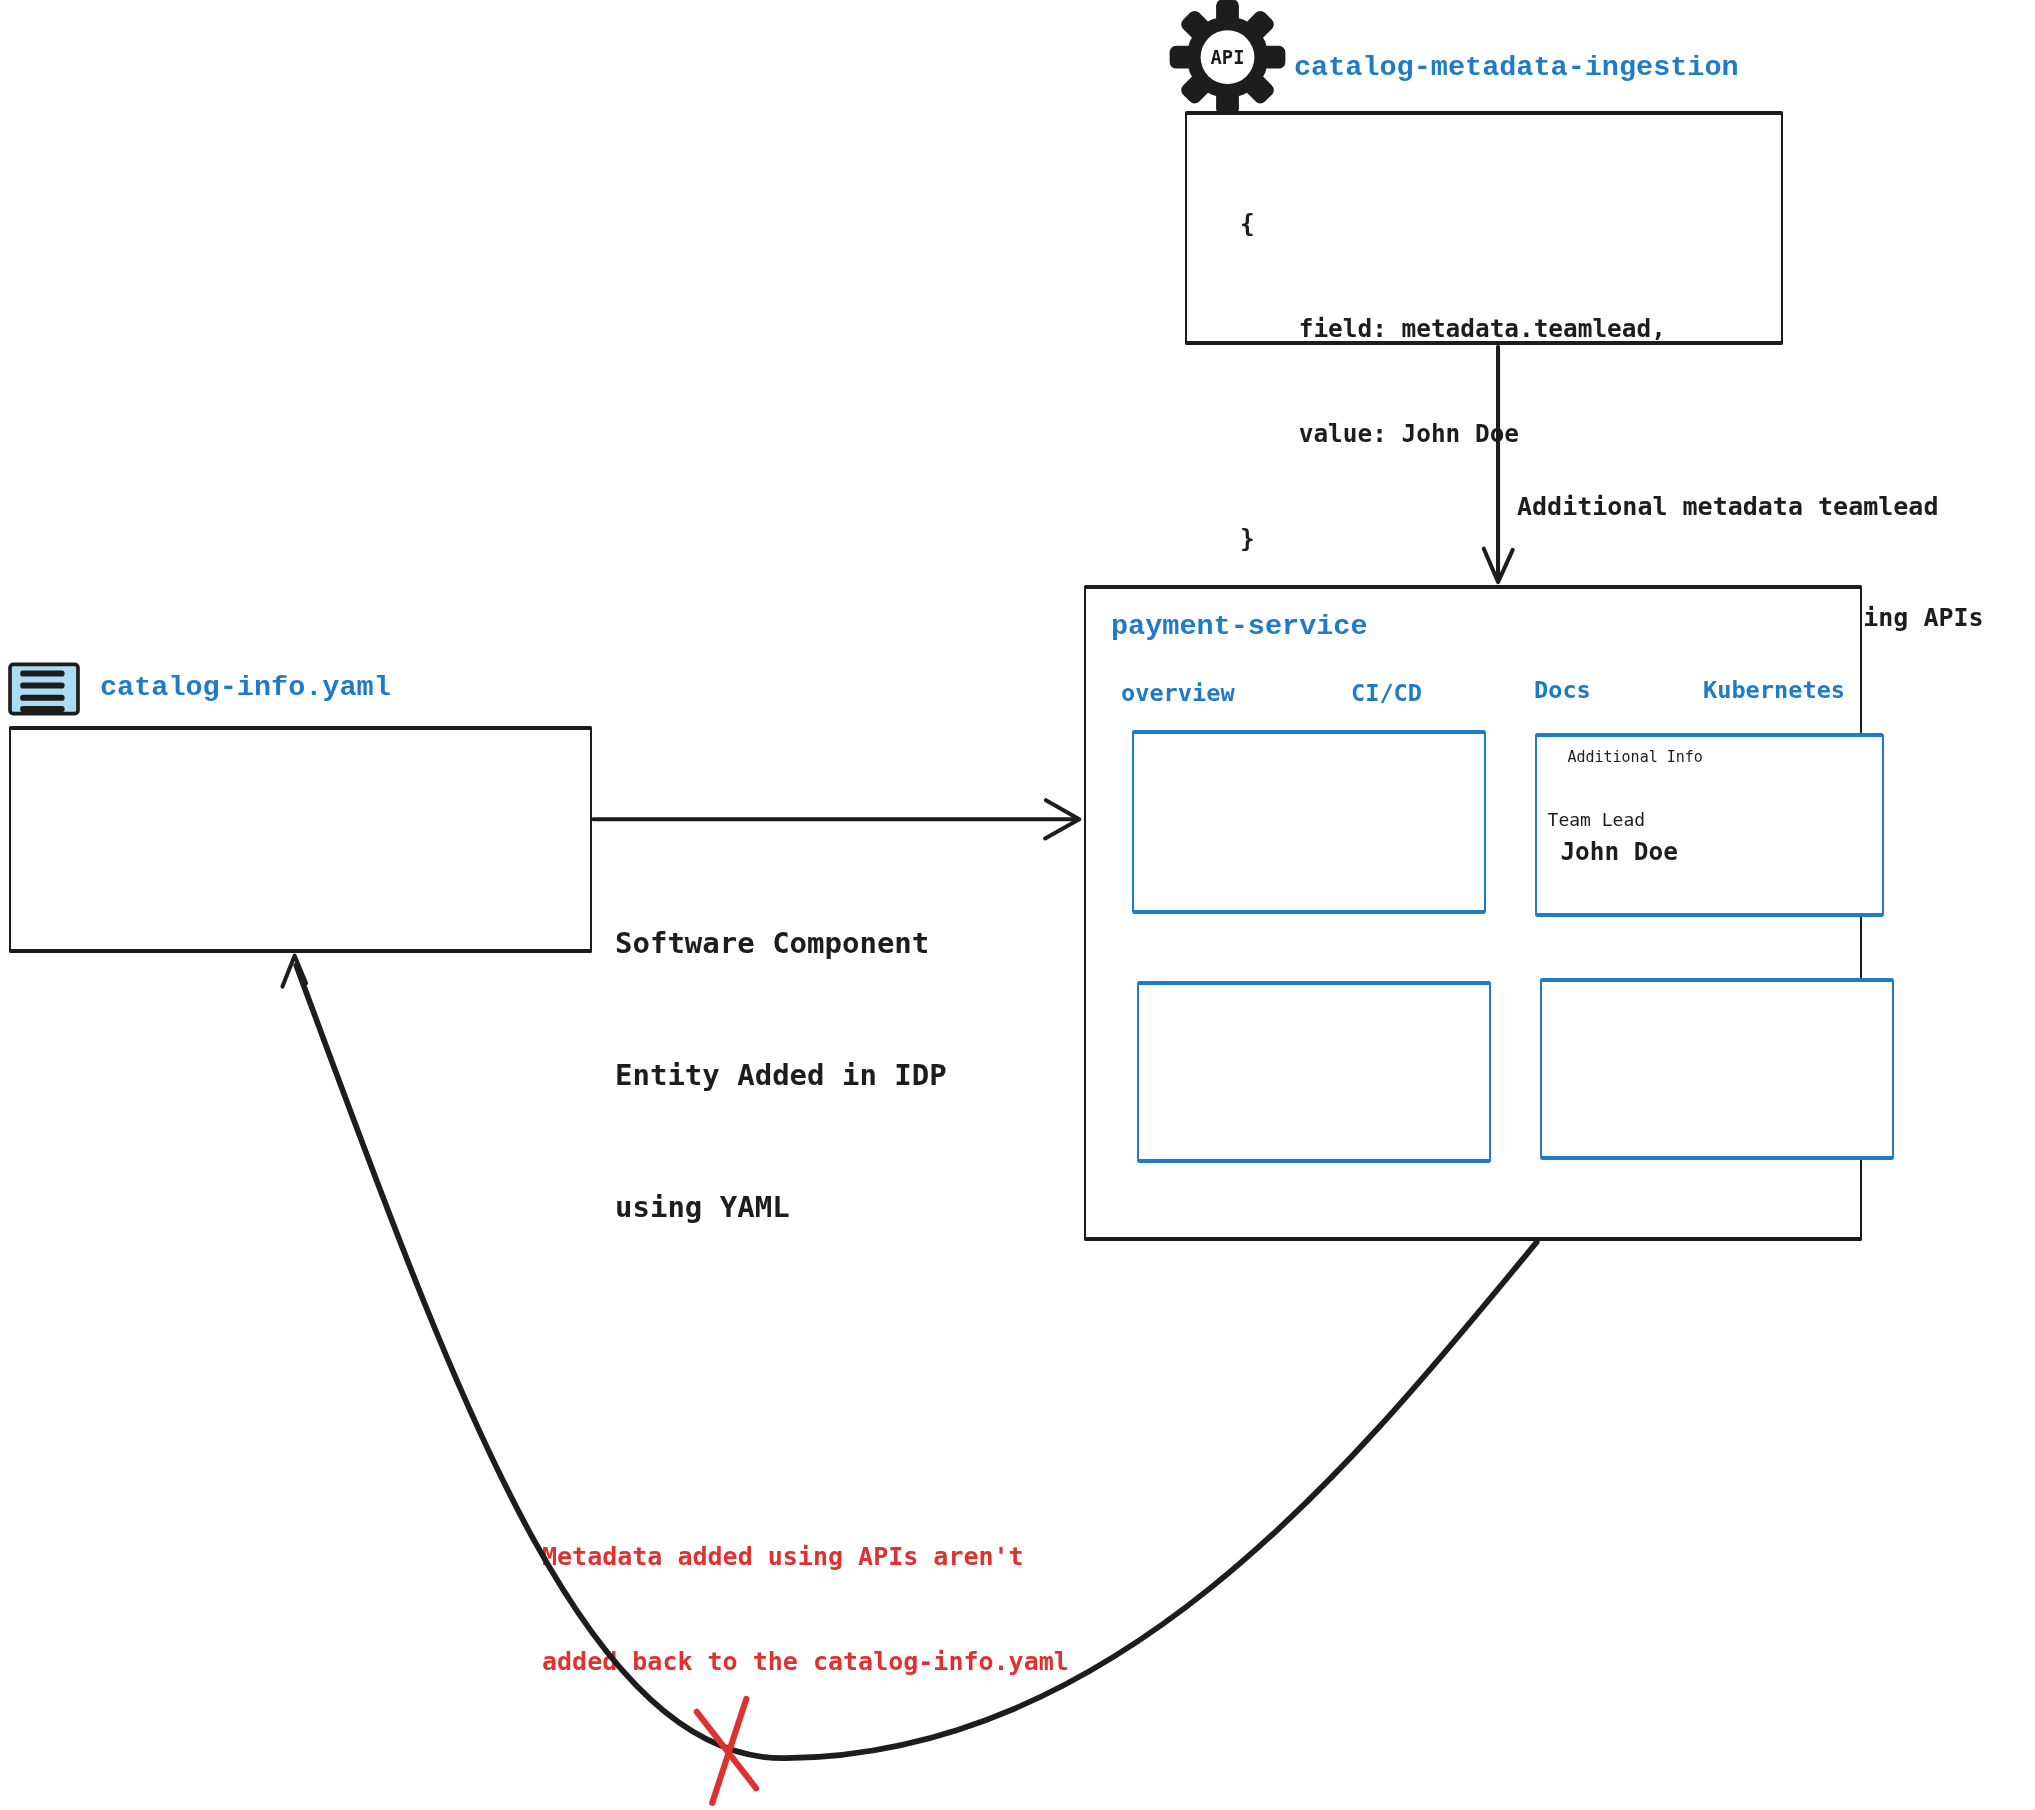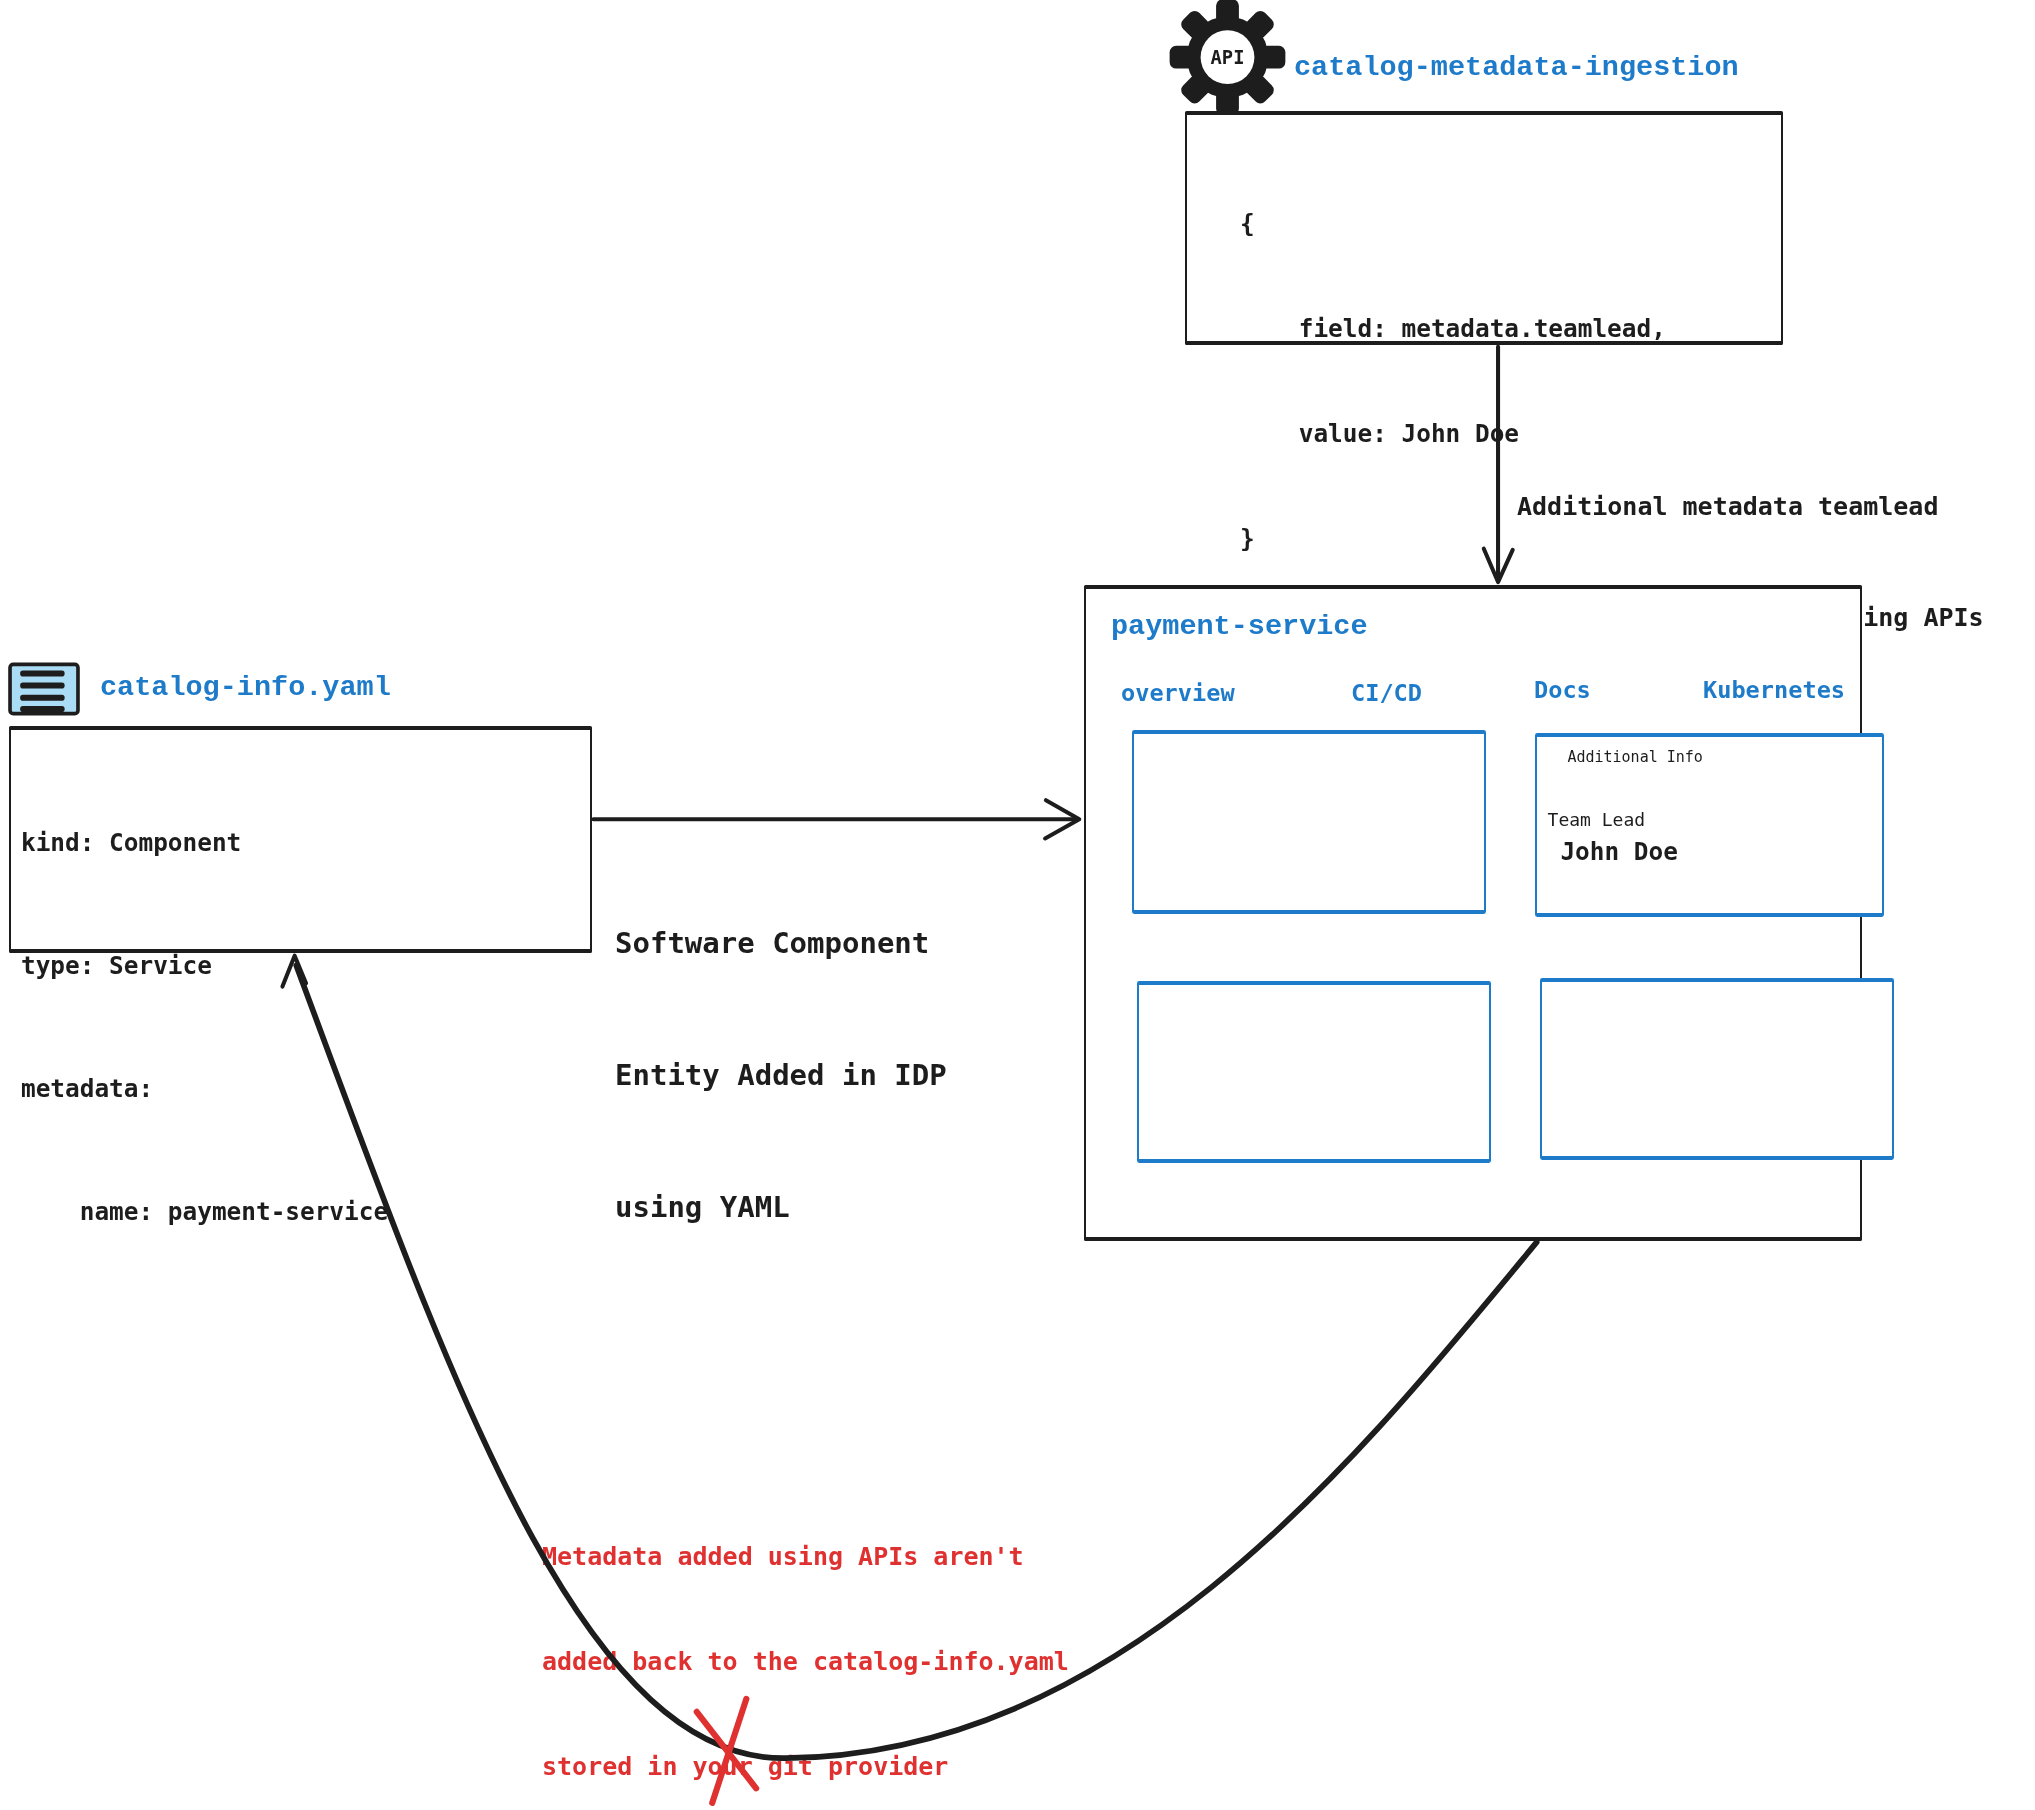--- a/index.html
+++ b/index.html
@@ -81,37 +81,30 @@
       <rect x="30" y="20" width="110" height="15" rx="7"></rect>
       <rect x="30" y="50" width="110" height="15" rx="7"></rect>
       <rect x="30" y="80" width="110" height="15" rx="7"></rect>
       <rect x="30" y="108" width="110" height="15" rx="7"></rect>
     </g>
   </svg>
 
   <div class="abs mono blue-title" style="left:100px;top:674px;">catalog-info.yaml</div>
 
   <div class="box" style="left:9px;top:726px;width:583px;height:227px;"></div>
-  <div class="abs mono code" style="left:21px;top:740px;line-height:41px;">
-    <div>kind: Component</div>
-    <div>type: Service</div>
-    <div>metadata:</div>
-    <div>    name: payment-service</div>
-  </div>
 
   <div class="abs mono label-bold" style="left:615px;top:833px;font-size:29px;line-height:44px;">
     <div>Software Component</div>
     <div>Entity Added in IDP</div>
     <div>using YAML</div>
   </div>
 
   <div class="abs mono red-note" style="left:542px;top:1469px;">
     <div>Metadata added using APIs aren't</div>
     <div>added back to the catalog-info.yaml</div>
-    <div>stored in your git provider</div>
   </div>
 
   <svg class="overlay" style="left:0;top:0;" width="2056" height="1810" viewBox="0 0 5052 4447" fill="none" stroke-linecap="round" stroke-linejoin="round">
 
     <g stroke="#1d1d1d" stroke-width="10">
       <path d="M 3681 852 L 3681 1424"></path>
       <path d="M 3646 1348 L 3681 1430 L 3717 1351"></path>
     </g>
 
     <g stroke="#1d1d1d" stroke-width="10">

